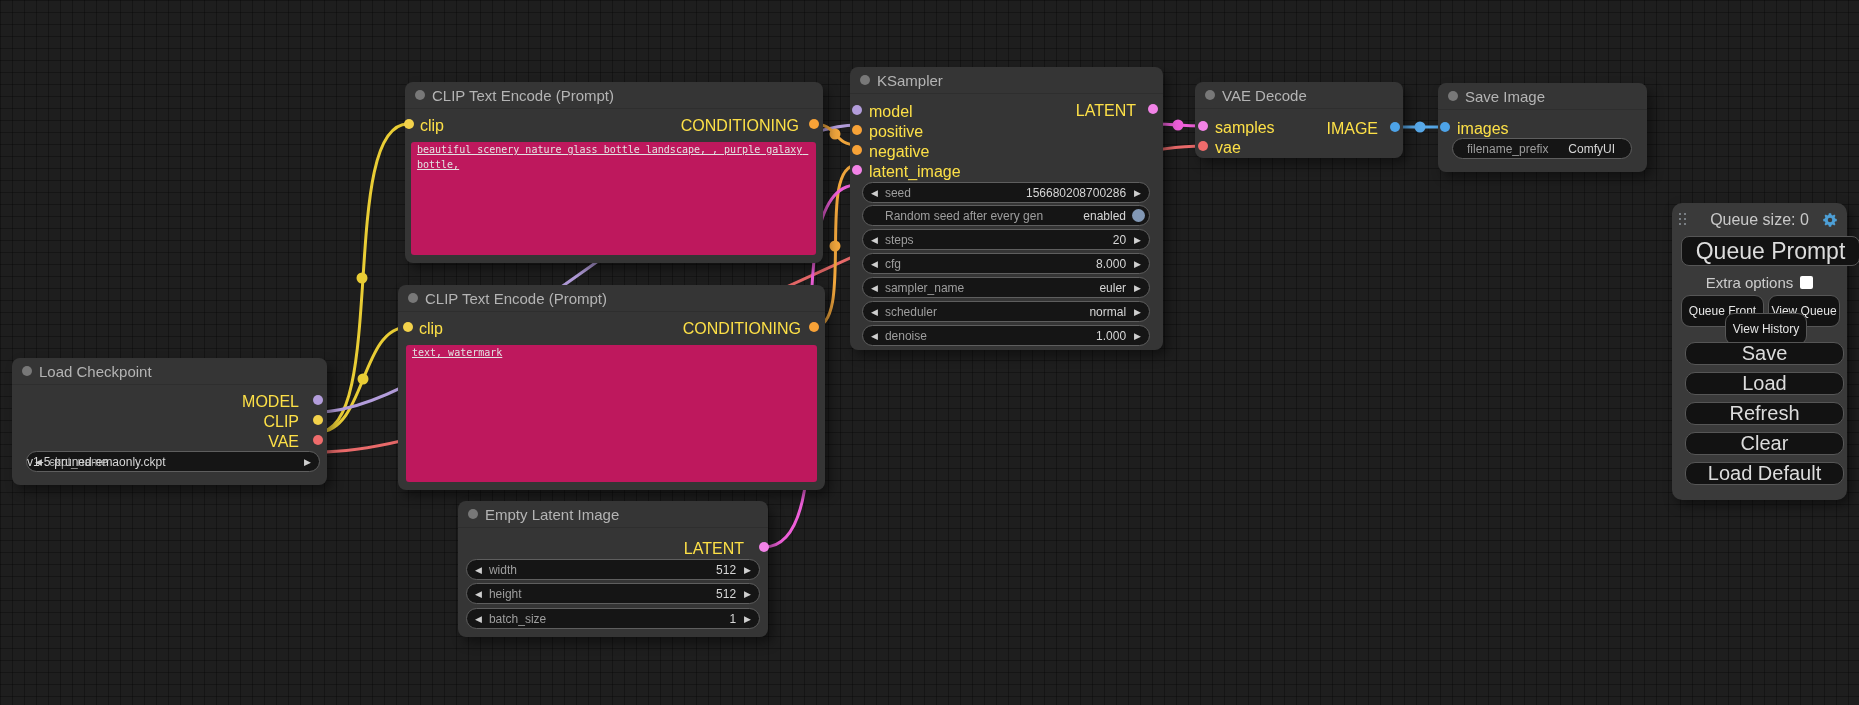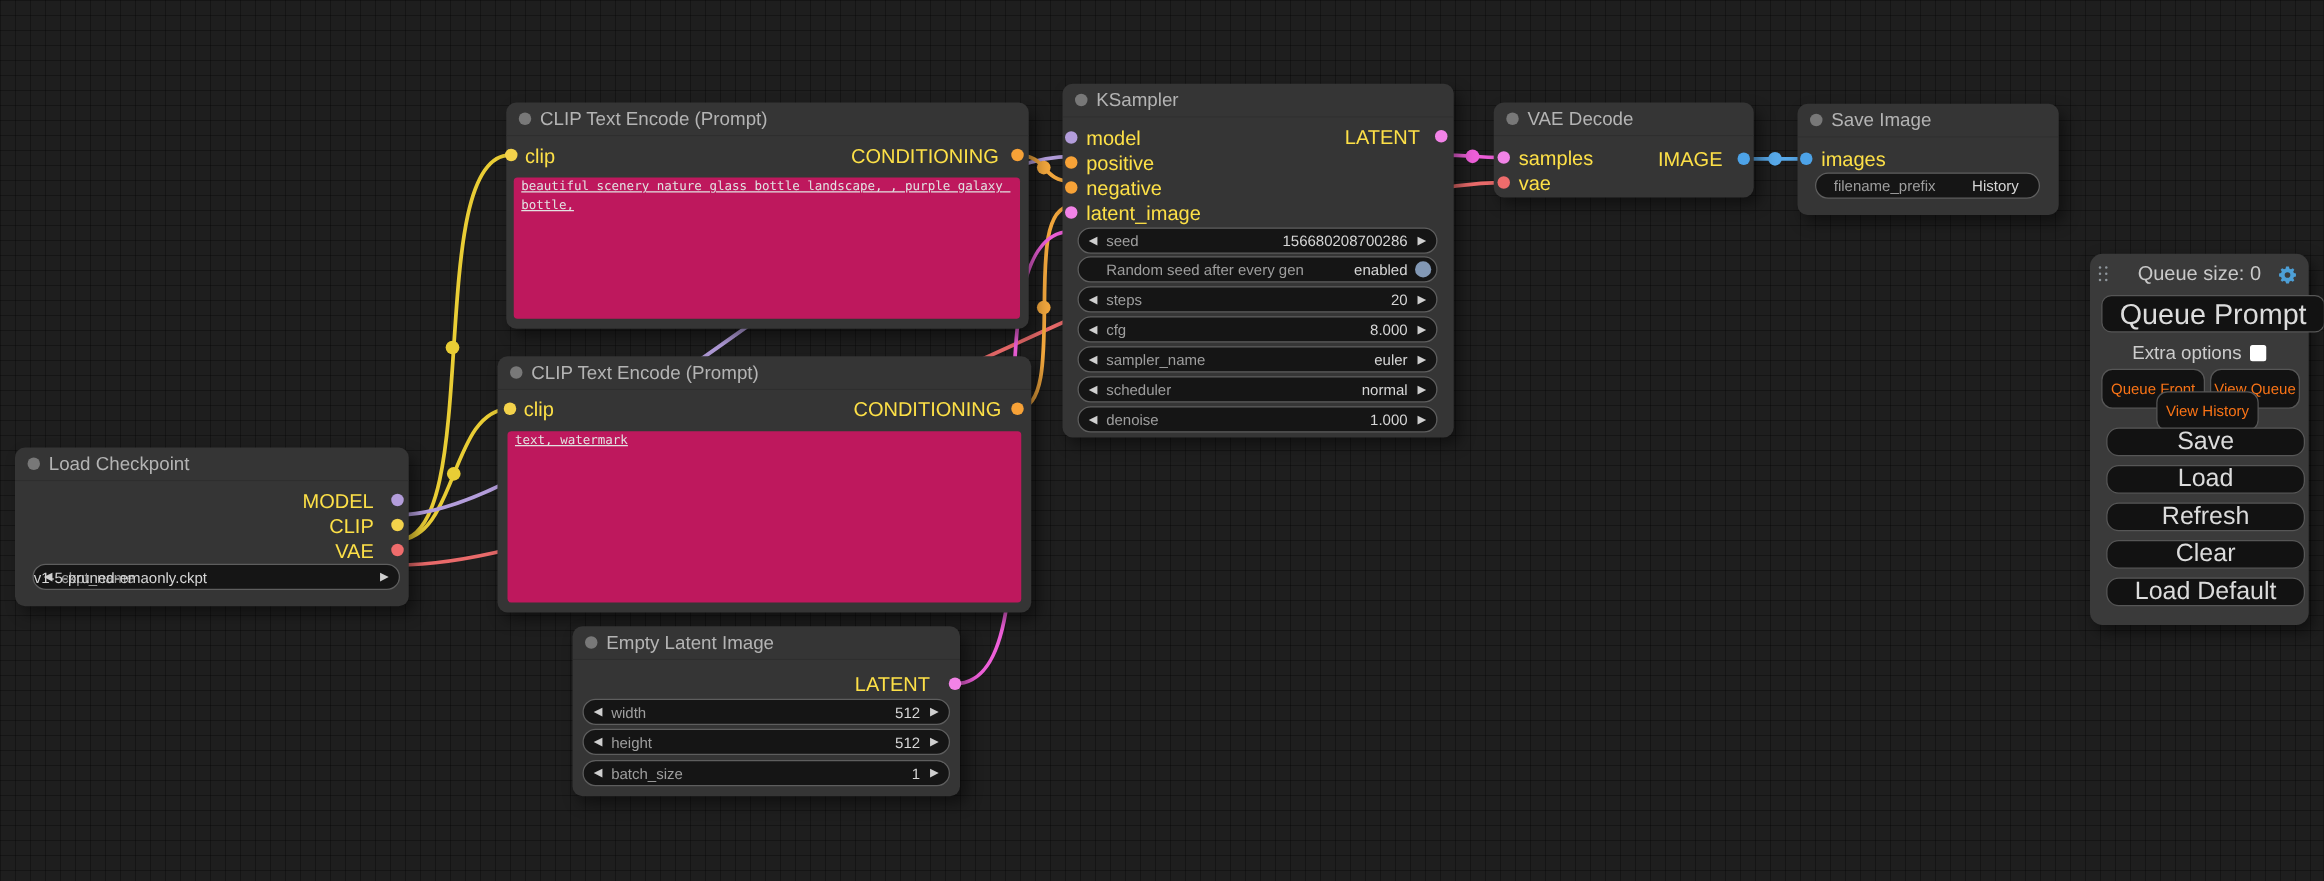--- a/index.html
+++ b/index.html
@@ -41,21 +41,21 @@
   .handle{position:absolute;left:7px;top:10px;width:10px;height:15px;display:grid;
           grid-template-columns:2px 2px;grid-auto-rows:2px;gap:3px;}
   .handle i{background:#8f969c;border-radius:50%;}
   .gearsvg{position:absolute;right:8px;top:8px;width:18px;height:18px;}
   .pbtn{position:absolute;box-sizing:border-box;background:#121212;border:1px solid #565656;
         color:#dcdcdc;display:flex;align-items:center;justify-content:center;white-space:nowrap;}
   .qp{left:9px;top:33px;width:179px;height:30px;border-radius:8px;font-size:23px;}
   .extra{position:absolute;left:0;right:0;top:71px;height:16px;display:flex;align-items:center;
          justify-content:center;gap:7px;font-size:15px;color:#cccccc;}
   .chk{width:13px;height:13px;background:#ffffff;border-radius:2px;}
-  .small{height:32px;border-radius:9px;font-size:12px;color:#f97316;}
+  .small{height:32px;border-radius:9px;font-size:12px;color:#e5e5e5;}
   .big{left:13px;width:159px;height:23px;border-radius:10px;font-size:20px;}
 </style>
 </head>
 <body>
 
 <div class="canvas">
 
   <svg class="wires" width="1859" height="705">
 
     <path d="M318,432 C388,432 338,124 408,124" fill="none" stroke-width="3" stroke="#e9cd35"></path>
@@ -227,21 +227,21 @@
 
   <div class="node" style="left:1438px;top:83px;width:209px;height:89px;">
     <div class="ntitle">
       <span class="tdot"></span>
       <span class="ttext">Save Image</span>
     </div>
     <span class="dot c-img" style="left:2px;top:39px;"></span>
     <span class="slot-label" style="left:19px;top:37px;">images</span>
     <div class="widget" style="left:14px;top:55px;width:180px;">
       <span class="wlabel" style="margin-left:6px;">filename_prefix</span>
-      <span class="wvalue">History</span>
+      <span class="wvalue">ComfyUI</span>
     </div>
   </div>
 
   <div class="panel">
     <div class="handle">
       <i></i>
         <i></i>
         <i></i>
         <i></i>
         <i></i>

